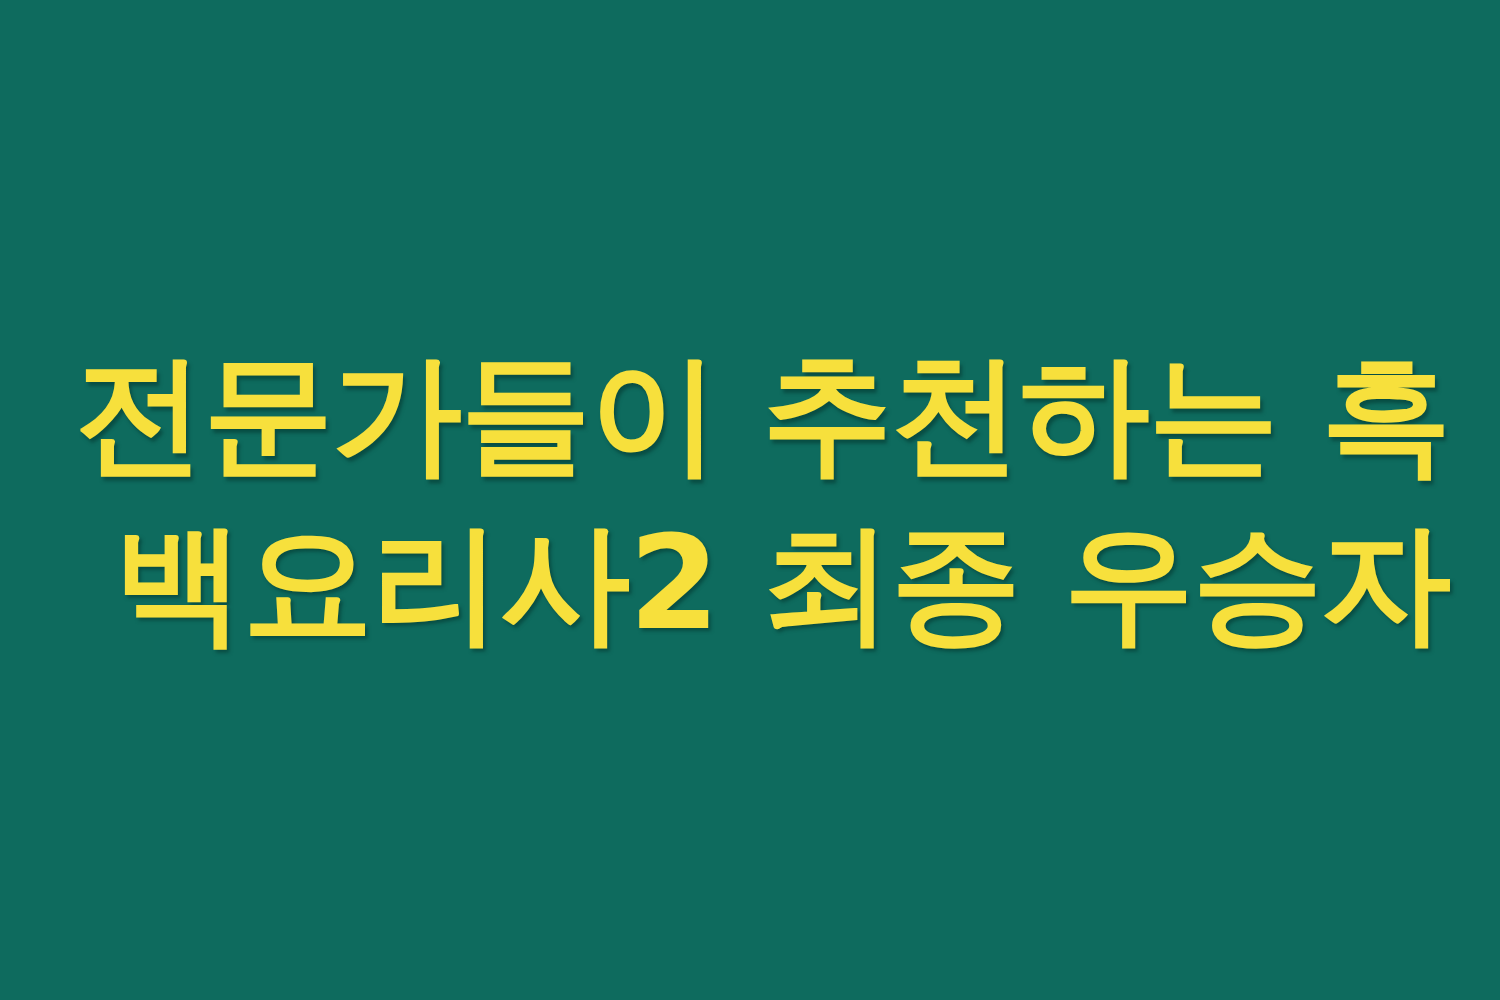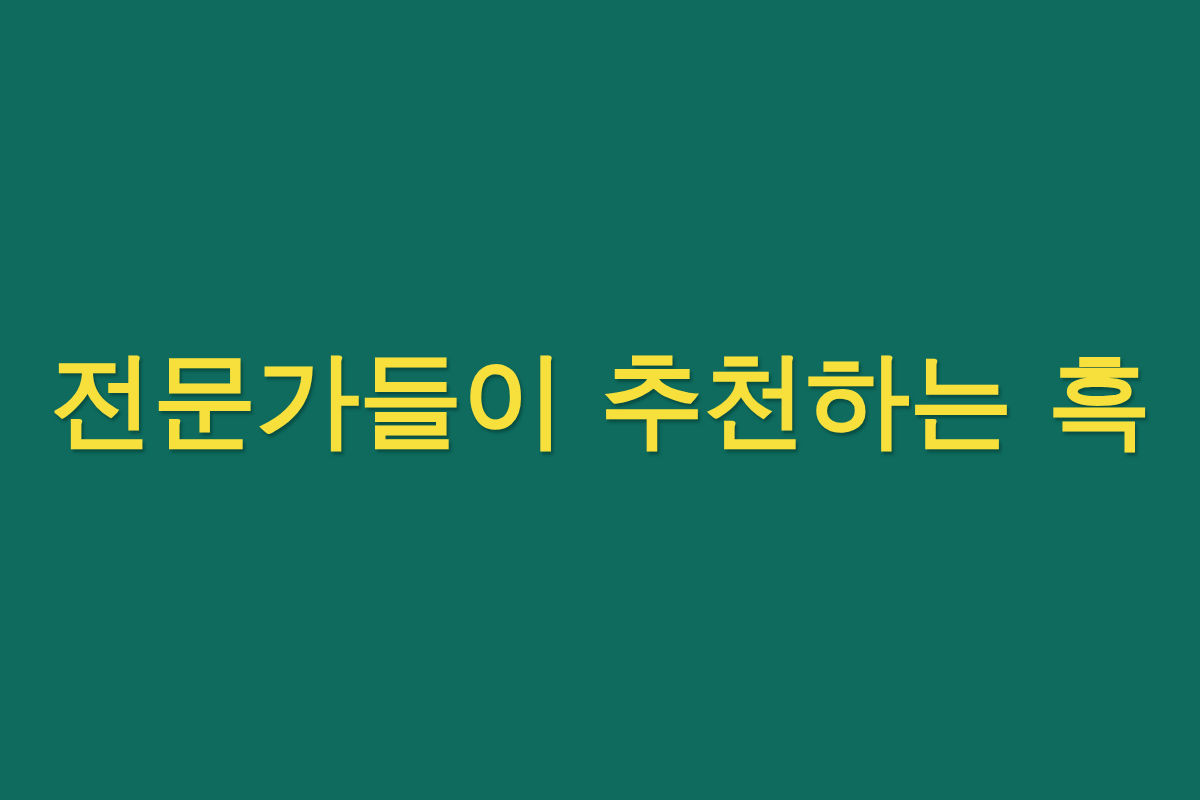--- a/index.html
+++ b/index.html
@@ -40,22 +40,24 @@
     word-break: keep-all;
     color: #f7e03c;
     text-shadow: 2px 3px 3px rgba(4, 52, 45, 0.55);
     
     transform: translateY(-1px);
   }
 
   .headline .line {
     display: block;
     white-space: nowrap;
+    text-align: right;
   }
 </style>
 </head>
 <body>
 
 <div class="canvas" style="background-color: rgb(14, 107, 94);">
   <h1 class="headline" style="color: rgb(247, 224, 60);">
     <span class="line">전문가들이 추천하는 흑</span>
+    <span class="line">백요리사2 최종 우승자</span>
   </h1>
 </div>
 
 </body></html>

